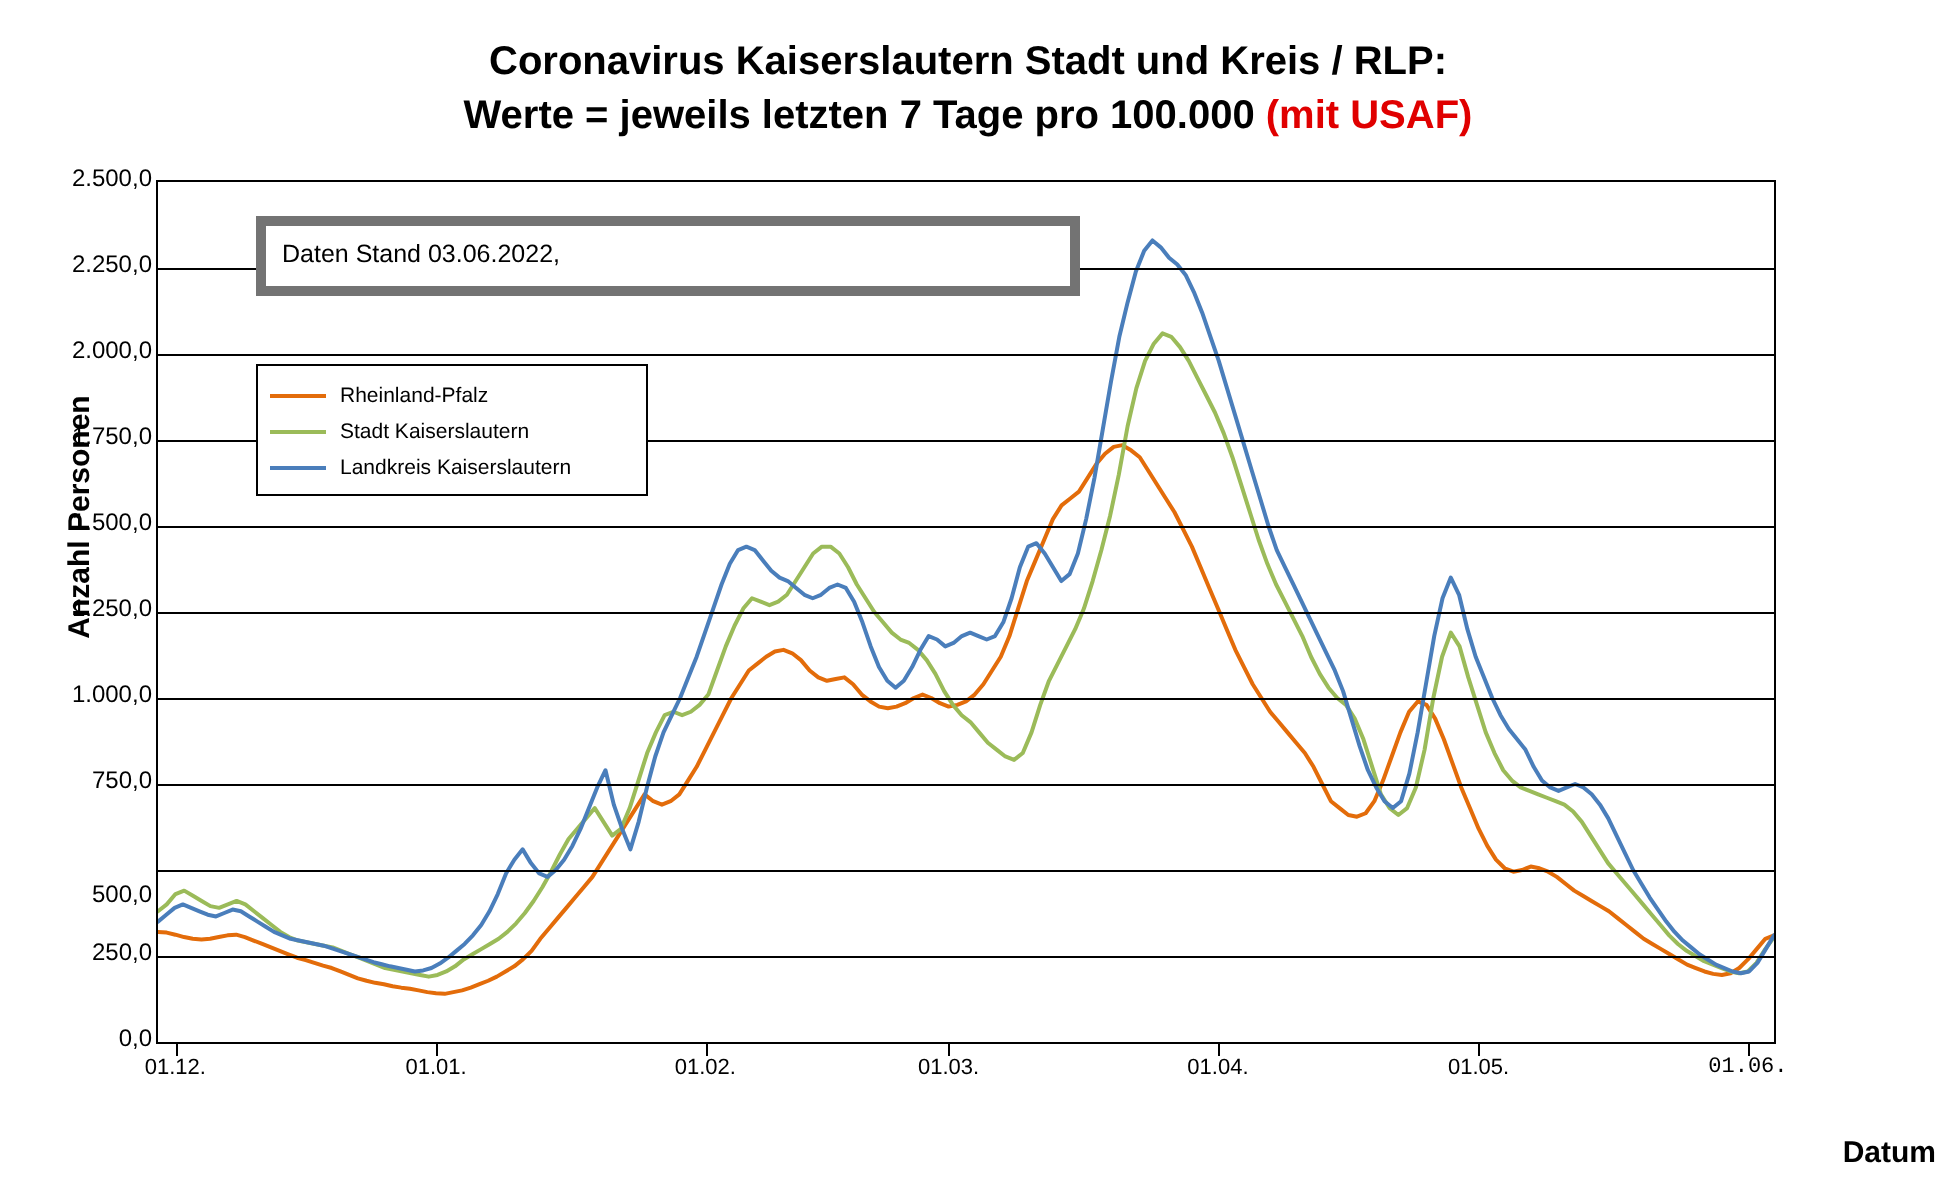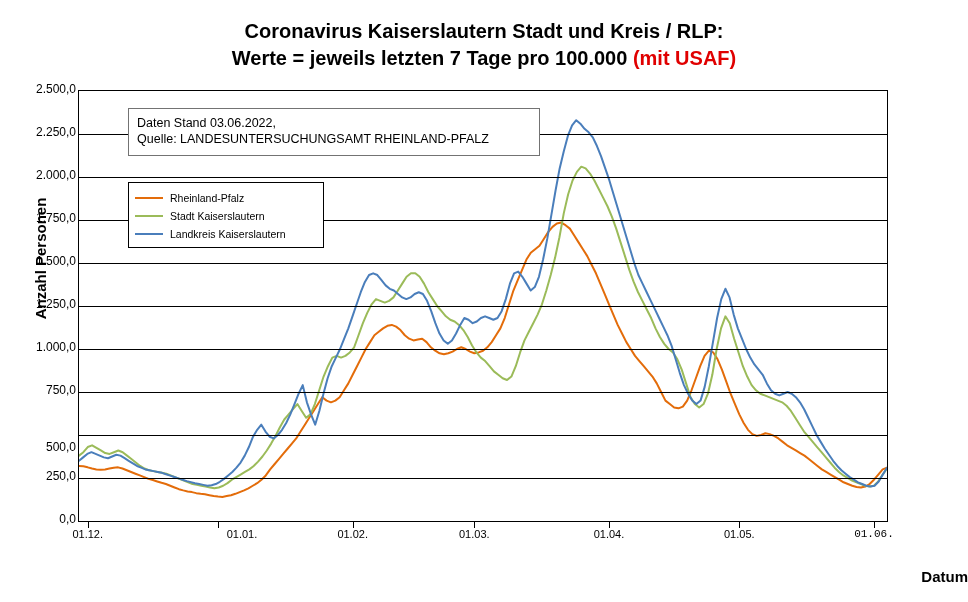--- a/index.html
+++ b/index.html
@@ -64,21 +64,21 @@
   .xtickmark{
     position:absolute;
     top:522px;width:1px;height:6px;background:#000;
   }
 
   
   .annot{
     position:absolute;
     left:128px;top:108px;
     width:412px;
-    border:1px solid #737373;
+    border:5px solid #737373;
     background:#fff;
     padding:6px 8px 8px 8px;
     box-sizing:border-box;
     font-size:12.5px;line-height:16px;color:#000;
   }
   
   .legend{
     position:absolute;
     left:128px;top:182px;
     width:196px;height:66px;
@@ -137,37 +137,36 @@
     <svg id="lines" width="808" height="430" viewBox="0 0 808 430" preserveAspectRatio="none">
         <polyline points="0.00,374.96 4.34,375.30 8.69,376.34 13.03,377.54 17.38,378.40 21.72,378.74 26.06,378.40 30.41,377.54 34.75,376.68 39.10,376.34 43.44,377.54 47.78,379.26 52.13,380.98 56.47,382.70 60.82,384.42 65.16,386.14 69.51,387.86 73.85,389.06 78.19,390.44 82.54,391.82 86.88,393.02 91.23,394.74 95.57,396.46 99.91,398.18 104.26,399.38 108.60,400.42 112.95,401.10 117.29,402.14 121.63,402.82 125.98,403.34 130.32,404.20 134.67,405.06 139.01,405.58 143.35,405.92 147.70,405.06 152.04,404.20 156.39,402.82 160.73,401.10 165.08,399.38 169.42,397.32 173.76,394.74 178.11,392.16 182.45,388.72 186.80,384.42 191.14,378.40 195.48,373.24 199.83,368.08 204.17,362.92 208.52,357.76 212.86,352.60 217.20,347.44 221.55,340.56 225.89,333.68 230.24,326.80 234.58,319.92 238.92,313.04 243.27,306.16 247.61,309.60 251.96,311.32 256.30,309.60 260.65,306.16 264.99,299.28 269.33,292.40 273.68,283.80 278.02,275.20 282.37,266.60 286.71,258.00 291.05,251.12 295.40,244.24 299.74,240.80 304.09,237.36 308.43,234.78 312.77,233.92 317.12,235.64 321.46,239.08 325.81,244.24 330.15,247.68 334.49,249.40 338.84,248.54 343.18,247.68 347.53,251.12 351.87,256.28 356.22,259.72 360.56,262.30 364.90,263.16 369.25,262.30 373.59,260.58 377.94,258.00 382.28,256.28 386.62,258.00 390.97,260.58 395.31,262.30 399.66,261.44 404.00,259.72 408.34,256.28 412.69,251.12 417.03,244.24 421.38,237.36 425.72,227.04 430.06,213.28 434.41,199.52 438.75,189.20 443.10,178.88 447.44,168.56 451.78,161.68 456.13,158.24 460.47,154.80 464.82,147.92 469.16,141.04 473.51,135.88 477.85,132.44 482.19,131.58 486.54,134.16 490.88,137.60 495.23,144.48 499.57,151.36 503.91,158.24 508.26,165.12 512.60,173.72 516.95,182.32 521.29,192.64 525.63,202.96 529.98,213.28 534.32,223.60 538.67,233.92 543.01,242.52 547.35,251.12 551.70,258.00 556.04,264.88 560.39,270.04 564.73,275.20 569.08,280.36 573.42,285.52 577.76,292.40 582.11,301.00 586.45,309.60 590.80,313.04 595.14,316.48 599.48,317.34 603.83,315.62 608.17,309.60 612.52,299.28 616.86,287.24 621.20,275.20 625.55,264.88 629.89,259.72 634.24,261.44 638.58,268.32 642.92,278.64 647.27,290.68 651.61,302.72 655.96,313.04 660.30,323.36 664.65,331.96 668.99,338.84 673.33,343.14 677.68,344.86 682.02,344.00 686.37,342.28 690.71,343.14 695.05,344.86 699.40,347.44 703.74,350.88 708.09,354.32 712.43,356.90 716.77,359.48 721.12,362.06 725.46,364.64 729.81,368.08 734.15,371.52 738.49,374.96 742.84,378.40 747.18,380.98 751.53,383.56 755.87,386.14 760.22,388.72 764.56,391.30 768.90,393.02 773.25,394.74 777.59,395.94 781.94,396.46 786.28,395.60 790.62,393.02 794.97,388.72 799.31,383.56 803.66,378.40 808.00,376.68" fill="none" stroke="#E36C0A" stroke-width="2" stroke-linejoin="round" stroke-linecap="round"></polyline>
         <polyline points="0.00,364.64 4.37,361.20 8.74,356.04 13.10,354.32 17.47,356.90 21.84,359.48 26.21,362.06 30.57,362.92 34.94,361.20 39.31,359.48 43.68,361.20 48.04,364.64 52.41,368.08 56.78,371.52 61.15,374.96 65.51,377.54 69.88,379.26 74.25,380.12 78.62,380.98 82.98,381.84 87.35,382.70 91.72,384.42 96.09,386.14 100.45,387.86 104.82,389.58 109.19,391.30 113.56,393.02 117.92,393.88 122.29,394.74 126.66,395.60 131.03,396.46 135.39,397.32 139.76,396.46 144.13,394.74 148.50,392.16 152.86,388.72 157.23,386.14 161.60,383.56 165.97,380.98 170.34,378.40 174.70,374.96 179.07,370.66 183.44,365.50 187.81,359.48 192.17,352.60 196.54,344.86 200.91,336.26 205.28,328.52 209.64,323.36 214.01,318.20 218.38,313.04 222.75,319.92 227.11,326.80 231.48,323.36 235.85,313.04 240.22,299.28 244.58,285.52 248.95,275.20 253.32,266.60 257.69,264.88 262.05,266.60 266.42,264.88 270.79,261.44 275.16,256.28 279.52,244.24 283.89,232.20 288.26,221.88 292.63,213.28 296.99,208.12 301.36,209.84 305.73,211.56 310.10,209.84 314.46,206.40 318.83,199.52 323.20,192.64 327.57,185.76 331.94,182.32 336.30,182.32 340.67,185.76 345.04,192.64 349.41,201.24 353.77,208.12 358.14,215.00 362.51,220.16 366.88,225.32 371.24,228.76 375.61,230.48 379.98,233.92 384.35,239.08 388.71,245.96 393.08,254.56 397.45,261.44 401.82,266.60 406.18,270.04 410.55,275.20 414.92,280.36 419.29,283.80 423.65,287.24 428.02,288.96 432.39,285.52 436.76,275.20 441.12,261.44 445.49,249.40 449.86,240.80 454.23,232.20 458.59,223.60 462.96,213.28 467.33,199.52 471.70,184.04 476.06,166.84 480.43,146.20 484.80,122.12 489.17,103.20 493.54,89.44 497.90,80.84 502.27,75.68 506.64,77.40 511.01,82.56 515.37,89.44 519.74,98.04 524.11,106.64 528.48,115.24 532.84,125.56 537.21,137.60 541.58,151.36 545.95,165.12 550.31,178.88 554.68,190.92 559.05,201.24 563.42,209.84 567.78,218.44 572.15,227.04 576.52,237.36 580.89,245.96 585.25,252.84 589.62,258.00 593.99,261.44 598.36,268.32 602.72,278.64 607.09,292.40 611.46,306.16 615.83,313.04 620.19,316.48 624.56,313.04 628.93,302.72 633.30,283.80 637.66,258.00 642.03,237.36 646.40,225.32 650.77,232.20 655.14,247.68 659.50,261.44 663.87,275.20 668.24,285.52 672.61,294.12 676.97,299.28 681.34,302.72 685.71,304.44 690.08,306.16 694.44,307.88 698.81,309.60 703.18,311.32 707.55,314.76 711.91,319.92 716.28,326.80 720.65,333.68 725.02,340.56 729.38,345.72 733.75,350.88 738.12,356.04 742.49,361.20 746.85,366.36 751.22,371.52 755.59,376.68 759.96,380.98 764.32,384.42 768.69,387.00 773.06,389.58 777.43,391.30 781.79,393.02 786.16,394.74 790.53,395.60 794.90,394.74 799.26,390.44 803.63,383.56 808.00,377.54" fill="none" stroke="#9BBB59" stroke-width="2" stroke-linejoin="round" stroke-linecap="round"></polyline>
         <polyline points="0.00,369.80 4.14,366.36 8.29,362.92 12.43,361.20 16.57,362.92 20.72,364.64 24.86,366.36 29.01,367.22 33.15,365.50 37.29,363.78 41.44,364.64 45.58,367.22 49.72,369.80 53.87,372.38 58.01,374.96 62.15,376.68 66.30,378.40 70.44,379.26 74.58,380.12 78.73,380.98 82.87,381.84 87.02,383.22 91.16,384.59 95.30,385.97 99.45,387.34 103.59,388.72 107.73,390.10 111.88,391.13 116.02,392.16 120.16,393.02 124.31,393.88 128.45,394.74 132.59,394.22 136.74,393.02 140.88,390.78 145.03,387.86 149.17,384.42 153.31,380.98 157.46,376.68 161.60,371.52 165.74,364.64 169.89,356.04 174.03,345.72 178.17,338.84 182.32,333.68 186.46,340.56 190.61,345.72 194.75,347.44 198.89,344.00 203.04,338.84 207.18,331.96 211.32,323.36 215.47,313.04 219.61,302.72 223.75,294.12 227.90,311.32 232.04,323.36 236.18,333.68 240.33,319.92 244.47,302.72 248.62,287.24 252.76,275.20 256.90,266.60 261.05,258.00 265.19,247.68 269.33,237.36 273.48,225.32 277.62,213.28 281.76,201.24 285.91,190.92 290.05,184.04 294.19,182.32 298.34,184.04 302.48,189.20 306.63,194.36 310.77,197.80 314.91,199.52 319.06,202.96 323.20,206.40 327.34,208.12 331.49,206.40 335.63,202.96 339.77,201.24 343.92,202.96 348.06,209.84 352.21,220.16 356.35,232.20 360.49,242.52 364.64,249.40 368.78,252.84 372.92,249.40 377.07,242.52 381.21,233.92 385.35,227.04 389.50,228.76 393.64,232.20 397.78,230.48 401.93,227.04 406.07,225.32 410.22,227.04 414.36,228.76 418.50,227.04 422.65,220.16 426.79,208.12 430.93,192.64 435.08,182.32 439.22,180.60 443.36,185.76 447.51,192.64 451.65,199.52 455.79,196.08 459.94,185.76 464.08,168.56 468.23,147.92 472.37,123.84 476.51,99.76 480.66,77.40 484.80,60.20 488.94,44.72 493.09,34.40 497.23,29.24 501.37,32.68 505.52,37.84 509.66,41.28 513.81,46.44 517.95,55.04 522.09,65.36 526.24,77.40 530.38,89.44 534.52,103.20 538.67,116.96 542.81,130.72 546.95,144.48 551.10,158.24 555.24,172.00 559.38,184.04 563.53,192.64 567.67,201.24 571.82,209.84 575.96,218.44 580.10,227.04 584.25,235.64 588.39,244.24 592.53,254.56 596.68,268.32 600.82,282.08 604.96,294.12 609.11,302.72 613.25,309.60 617.39,313.04 621.54,309.60 625.68,295.84 629.83,275.20 633.97,251.12 638.11,227.04 642.26,208.12 646.40,197.80 650.54,206.40 654.69,223.60 658.83,237.36 662.97,247.68 667.12,258.00 671.26,266.60 675.41,273.48 679.55,278.64 683.69,283.80 687.84,292.40 691.98,299.28 696.12,302.72 700.27,304.44 704.41,302.72 708.55,301.00 712.70,302.72 716.84,306.16 720.98,311.32 725.13,318.20 729.27,326.80 733.42,335.40 737.56,344.00 741.70,350.88 745.85,357.76 749.99,363.78 754.13,369.80 758.28,374.96 762.42,379.26 766.56,382.70 770.71,386.14 774.85,388.72 778.99,391.30 783.14,393.02 787.28,394.74 791.43,395.60 795.57,394.74 799.71,390.44 803.86,383.56 808.00,376.68" fill="none" stroke="#4A7EBB" stroke-width="2" stroke-linejoin="round" stroke-linecap="round"></polyline>
       </svg>
   </div>
 
   <div id="xticks">
       <div class="xtick" style="left: 87.6882px;">01.12.</div>
       <div class="xtickmark" style="left: 87.6882px;"></div>
-      <div class="xtick" style="left: 218.011px; margin-left: 24px;">01.01.</div>
+      <div class="xtick" style="left: 218.011px;">01.01.</div>
       <div class="xtickmark" style="left: 218.011px;"></div>
       <div class="xtick" style="left: 352.677px;">01.02.</div>
       <div class="xtickmark" style="left: 352.677px;"></div>
       <div class="xtick" style="left: 474.312px;">01.03.</div>
       <div class="xtickmark" style="left: 474.312px;"></div>
       <div class="xtick" style="left: 608.978px;">01.04.</div>
       <div class="xtickmark" style="left: 608.978px;"></div>
       <div class="xtick" style="left: 739.301px;">01.05.</div>
       <div class="xtickmark" style="left: 739.301px;"></div>
       <div class="xtick" style="left: 873.968px; font-family: Liberation Mono, monospace;">01.06.</div>
       <div class="xtickmark" style="left: 873.968px;"></div>
     </div>
 
   <div class="annot">
     <div>Daten Stand 03.06.2022,</div>
-    <div>Quelle: LANDESUNTERSUCHUNGSAMT RHEINLAND-PFALZ</div>
   </div>
 
   <div class="legend" id="legend">
       <div class="legend-row">
         <span class="legend-swatch" style="background: rgb(227, 108, 10);"></span>
         <span>Rheinland-Pfalz</span>
       </div>
       <div class="legend-row">
         <span class="legend-swatch" style="background: rgb(155, 187, 89);"></span>
         <span>Stadt Kaiserslautern</span>

